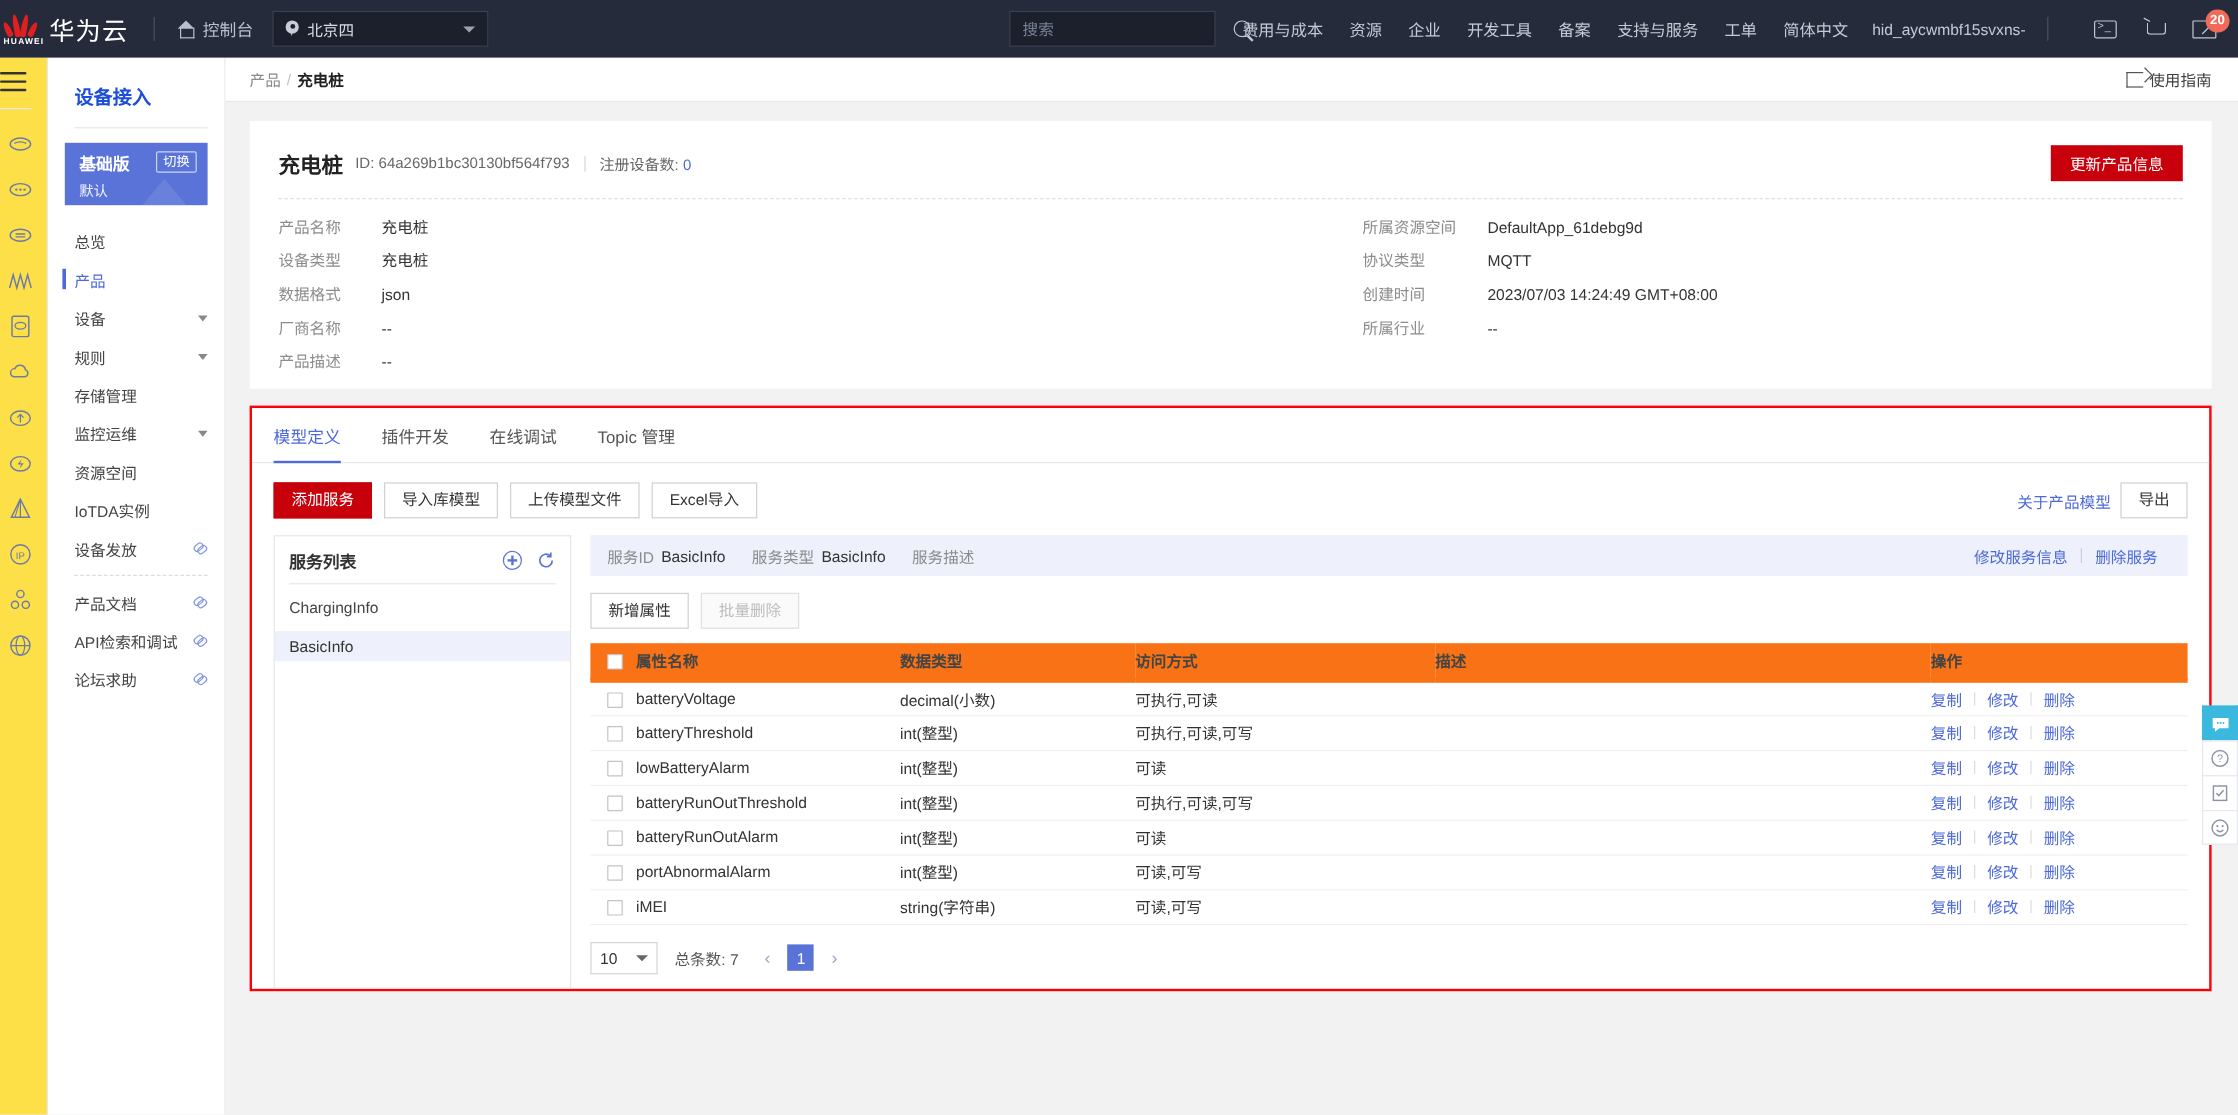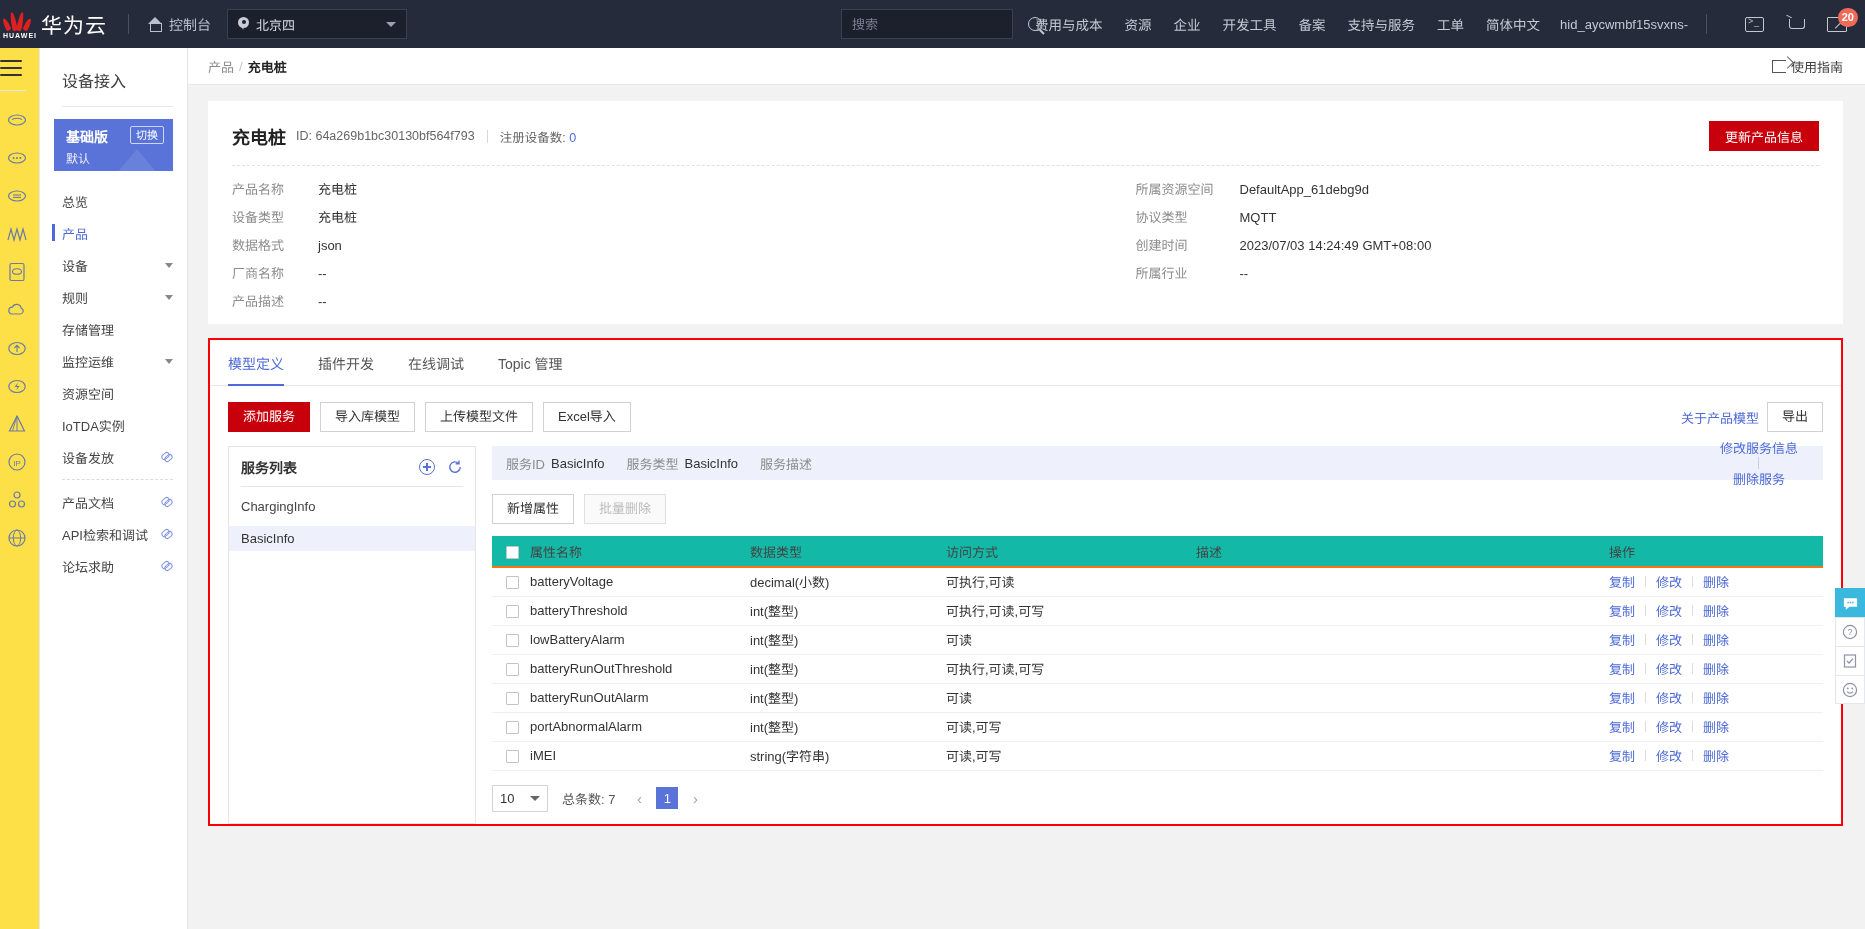--- a/index.html
+++ b/index.html
@@ -126,21 +126,21 @@
   }
   .rail-ic svg { display: block; }
 
   
   .lmenu {
     width: 148px; flex: 0 0 148px; background: #fff;
     border-right: 1px solid #e4e7ed;
     display: flex; flex-direction: column;
     padding: 0 0 10px 0;
   }
-  .lmenu-title { font-size: 16px; color: #404040; padding: 20px 0 14px 22px; font-weight: 400; }
+  .lmenu-title { font-size: 16px; color: #1d4ed8; padding: 20px 0 14px 22px; font-weight: 700; }
   .lmenu-hr { height: 1px; background: #e8e8e8; margin: 0 14px 12px 22px; }
   .edition-card {
     margin: 0 14px 0 14px; height: 52px; background: #5a73d8;
     color: #fff; padding: 7px 9px 0 12px; position: relative; overflow: hidden; cursor: pointer;
   }
   .edition-card::after {
     content: ""; position: absolute; right: 6px; bottom: -14px; width: 60px; height: 36px;
     background: rgba(255,255,255,.10);
     clip-path: polygon(50% 0, 100% 100%, 0 100%);
   }
@@ -244,30 +244,30 @@
 
   
   .det-pane { flex: 1; min-width: 0; display: flex; flex-direction: column; }
   .det-bar {
     background: #eef1fb; height: 34px; display: flex; align-items: center;
     padding: 0 14px; font-size: 13px; gap: 0;
   }
   .db-lab { color: #8c8c8c; }
   .db-val { color: #333; margin: 0 22px 0 6px; }
   .db-plain { color: #8c8c8c; }
-  .db-right { margin-left: auto; display: flex; align-items: center; gap: 0; flex-direction: column; }
+  .db-right { margin-left: auto; display: flex; align-items: center; gap: 0; }
   .db-right .lnk { padding: 0 11px; }
   .db-sep { width: 1px; height: 12px; background: #c6cde8; }
 
   .det-tools { display: flex; gap: 10px; padding: 14px 0 12px 0; }
 
   table.props { width: 100%; border-collapse: collapse; font-size: 13px; table-layout: fixed; }
   table.props thead th {
-    background: #14b8a6; height: 31px; text-align: left; font-weight: normal;
-    color: #444; padding: 0 0 0 0; border-bottom: 2px solid #f97316; font-size: 13px;
+    background: #f97316; height: 31px; text-align: left; font-weight: bold;
+    color: #444; padding: 0 0 0 0; border-bottom: 4px solid #f97316; font-size: 13px;
   }
   table.props td { height: 29px; border-bottom: 1px solid #f0f0f0; color: #333; padding: 0; }
   table.props .c-chk { width: 38px; padding-left: 14px; }
   table.props .c-name { width: 220px; }
   table.props .c-type { width: 196px; }
   table.props .c-acc { width: 250px; }
   table.props .c-desc { width: auto; }
   table.props .c-ops { width: 214px; }
   .chk { width: 13px; height: 13px; border: 1px solid #c4c4c4; background: #fff; display: inline-block; cursor: pointer; vertical-align: middle; border-radius: 1px; }
   .ops { display: flex; align-items: center; gap: 0; }

